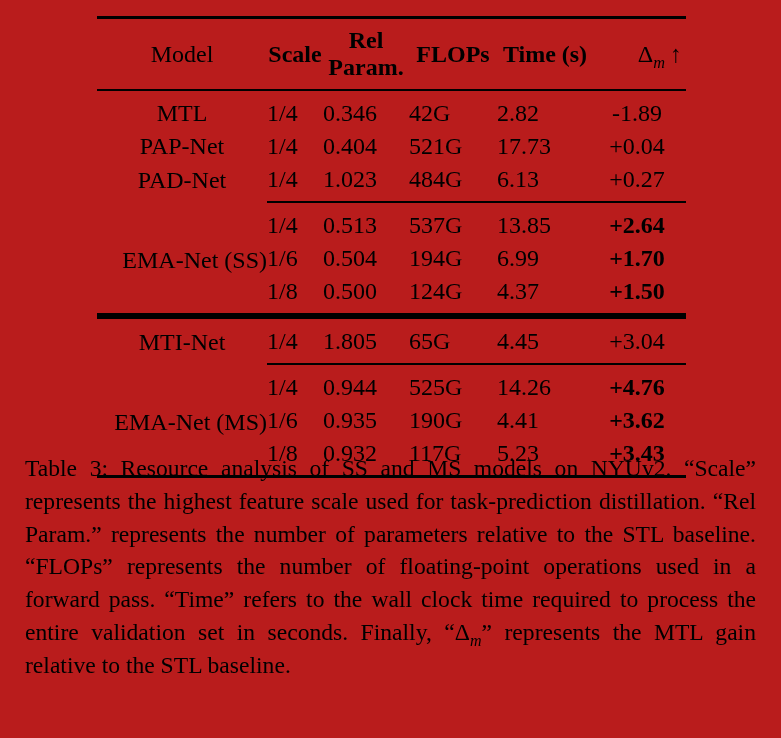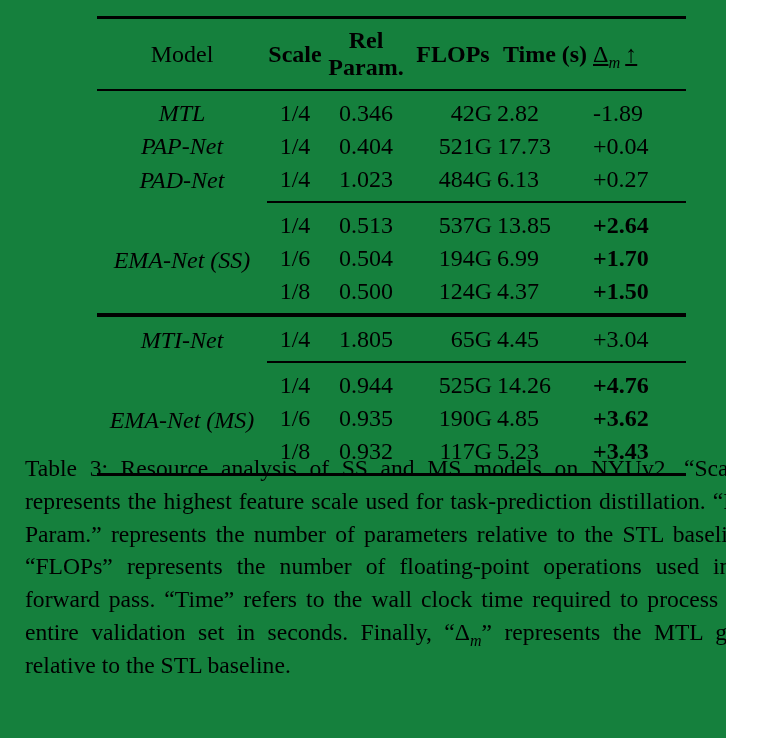--- a/index.html
+++ b/index.html
@@ -4,23 +4,23 @@
 <style>
   html, body { margin: 0; padding: 0; }
   body {
     width: 781px; height: 738px;
     background: #ffffff;
     font-family: "Liberation Serif", "DejaVu Serif", serif;
     color: #000000;
   }
   #page {
     position: relative;
-    width: 726px; height: 738px;
+    width: 781px; height: 738px;
     overflow: hidden;
-    background: #15803d;
+    background: #b91c1c;
   }
 
   
   table.restab {
     position: absolute;
     left: 97px; top: 16px;
     width: 589px;
     border-collapse: collapse;
     table-layout: fixed;
     font-size: 24px;
@@ -39,31 +39,31 @@
     text-align: center;
   }
   .restab .bold { font-weight: bold; }
   .restab col.c-model { width: 170px; }
   .restab col.c-scale { width: 56px; }
   .restab col.c-rel   { width: 86px; }
   .restab col.c-flops { width: 88px; }
   .restab col.c-time  { width: 96px; }
   .restab col.c-delta { width: 93px; }
 
-  .restab td.model { text-align: center; font-style: italic; }
-  .restab td.scale, .restab td.rel { text-align: center; }
-  .restab td.flops { text-align: right; padding-right: 5px; margin-top: 45px; }
+  .restab td.model { text-align: center; }
+  .restab td.scale, .restab td.rel { }
+  .restab td.flops { padding-right: 5px; margin-top: 45px; }
   .restab td.time  { padding-right: 2px; }
-  .restab td.delta { text-align: left; padding-right: 5px; }
-  .restab th.h-delta { text-align: left; padding-right: 4px; text-decoration: underline; }
+  .restab td.delta { text-align: center; padding-right: 5px; }
+  .restab th.h-delta { text-align: right; padding-right: 4px; }
 
   
   .restab tr.cmid td { border-top: 2px solid #000; }
-  .restab tr.cmid td.model { border-top: none; }
-  .restab tr.fullrule td { border-top: 4px solid #000000; }
+  .restab tr.cmid td.model { border-top: none; text-align: right; }
+  .restab tr.fullrule td { border-top: 6px solid #000000; }
 
   
   .restab tr.sp-t td { padding-top: 9px; }
   .restab tr.sp-b td { padding-bottom: 8px; }
 
   sub.msub {
     font-size: 68%;
     font-style: italic;
     line-height: 0;
   }
@@ -170,21 +170,21 @@
         <td class="scale">1/4</td>
         <td class="rel">0.944</td>
         <td class="flops">525G</td>
         <td class="time">14.26</td>
         <td class="delta bold">+4.76</td>
       </tr>
       <tr>
         <td class="scale">1/6</td>
         <td class="rel">0.935</td>
         <td class="flops">190G</td>
-        <td class="time">4.85</td>
+        <td class="time">4.41</td>
         <td class="delta bold">+3.62</td>
       </tr>
       <tr class="sp-b">
         <td class="scale">1/8</td>
         <td class="rel">0.932</td>
         <td class="flops">117G</td>
         <td class="time">5.23</td>
         <td class="delta bold">+3.43</td>
       </tr>
     </tbody>

